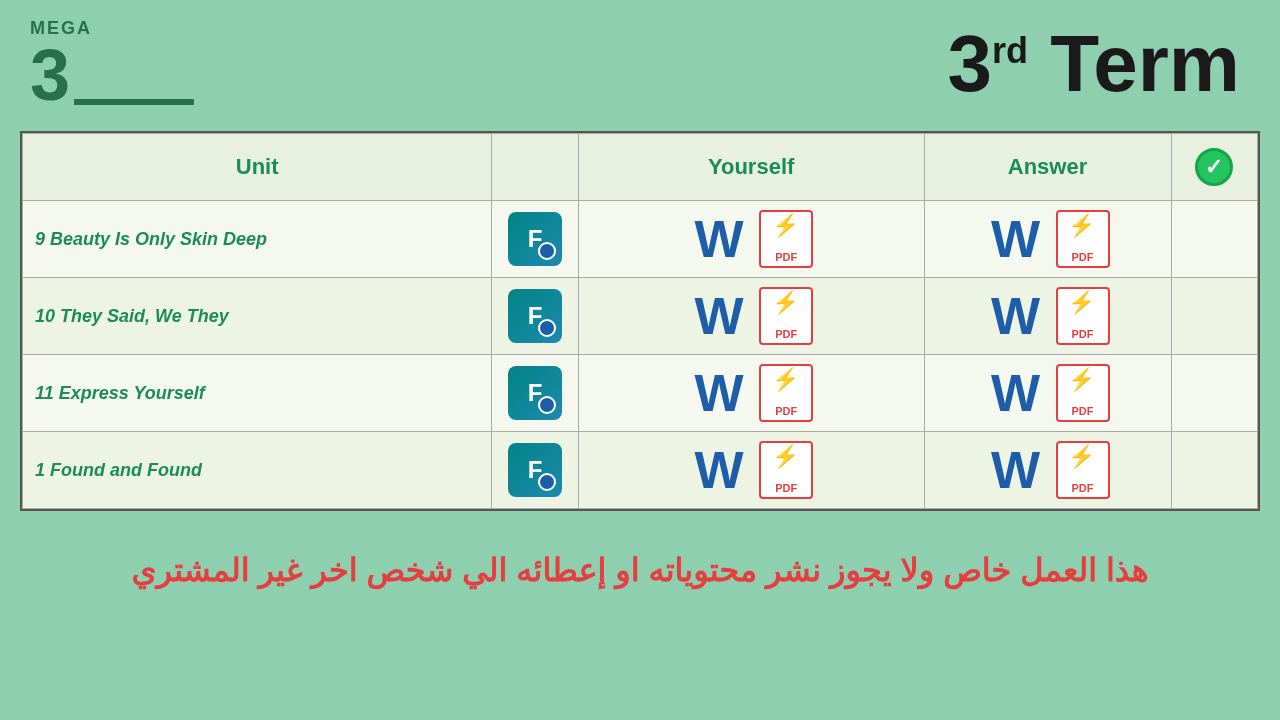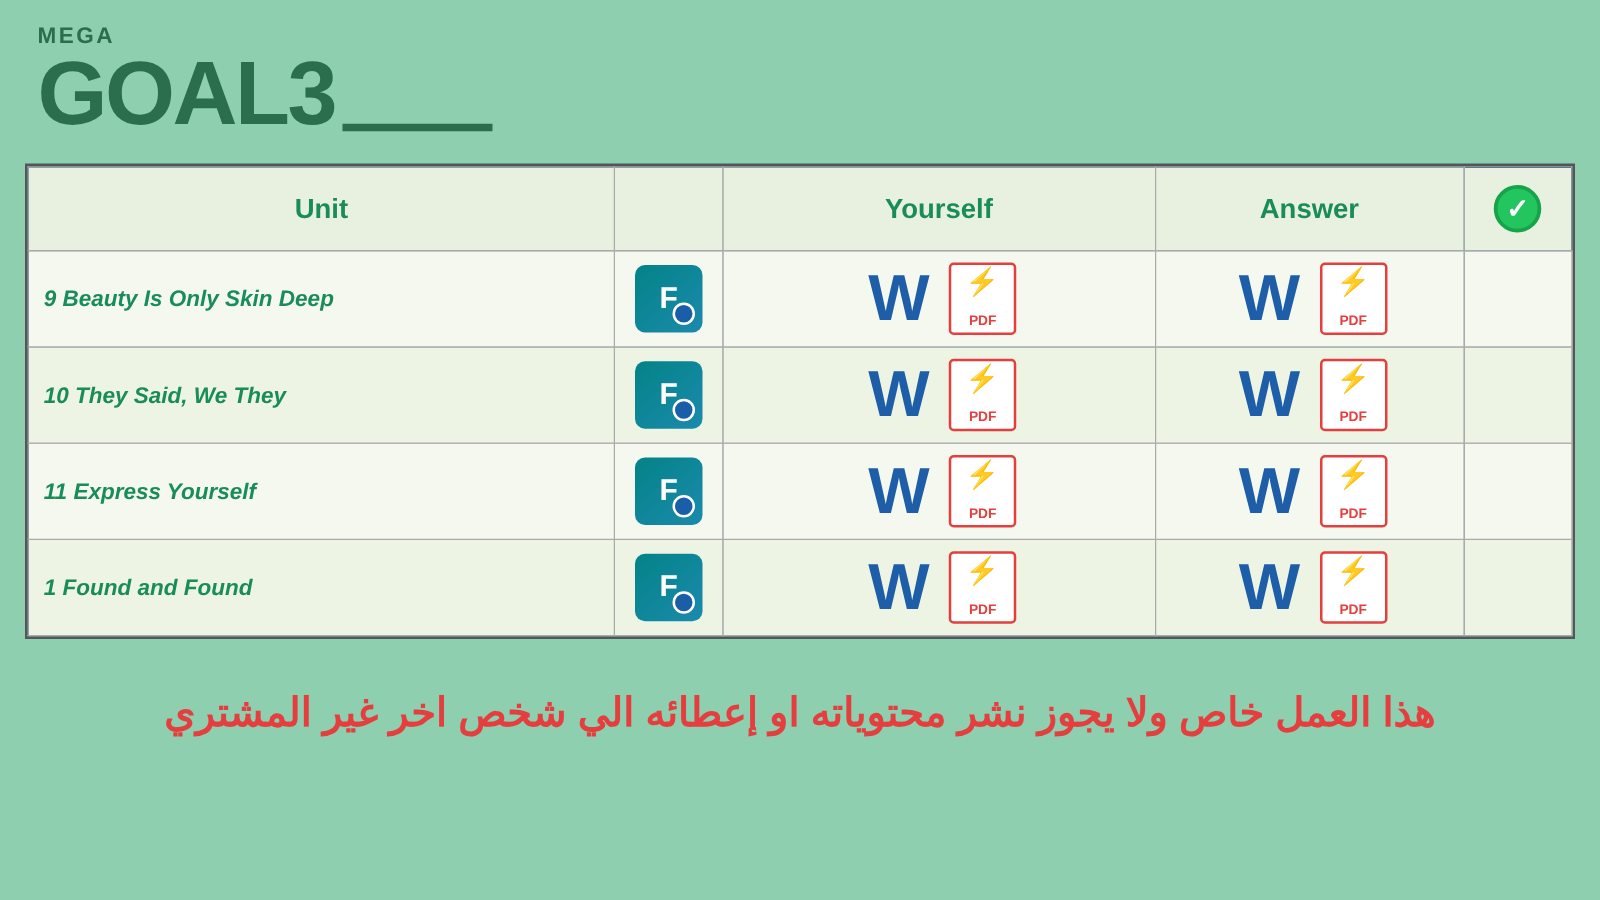--- a/index.html
+++ b/index.html
@@ -67,21 +67,21 @@
     }
 
     .term-text sup {
       font-size: 36px;
       font-weight: 900;
     }
 
     .table-container {
       margin: 10px 20px;
       border: 2px solid #555;
-      background: #0c4a6e;
+      background: #a16207;
     }
 
     table {
       width: 100%;
       border-collapse: collapse;
     }
 
     thead tr {
       background-color: #e8f0e0;
     }
@@ -242,24 +242,26 @@
       font-family: Liberation Sans, sans-serif;
     }
   </style>
 </head>
 <body>
 
 <div class="header">
   <div class="logo-area">
     <span class="mega-text">MEGA</span>
     <div class="goal-logo">
-      <span class="goal-text">GOAL</span>
       <span class="goal-three">3</span>
       <div class="goal-line"></div>
     </div>
+  </div>
+  <div class="term-text">
+    <span>3</span><sup>rd</sup>&nbsp;<span>Term</span>
   </div>
 </div>
 
 <div class="table-container">
   <table>
     <thead>
       <tr>
         <th class="unit-col">Unit</th>
         <th class="form-col"></th>
         <th class="questions-col">Yourself</th>

